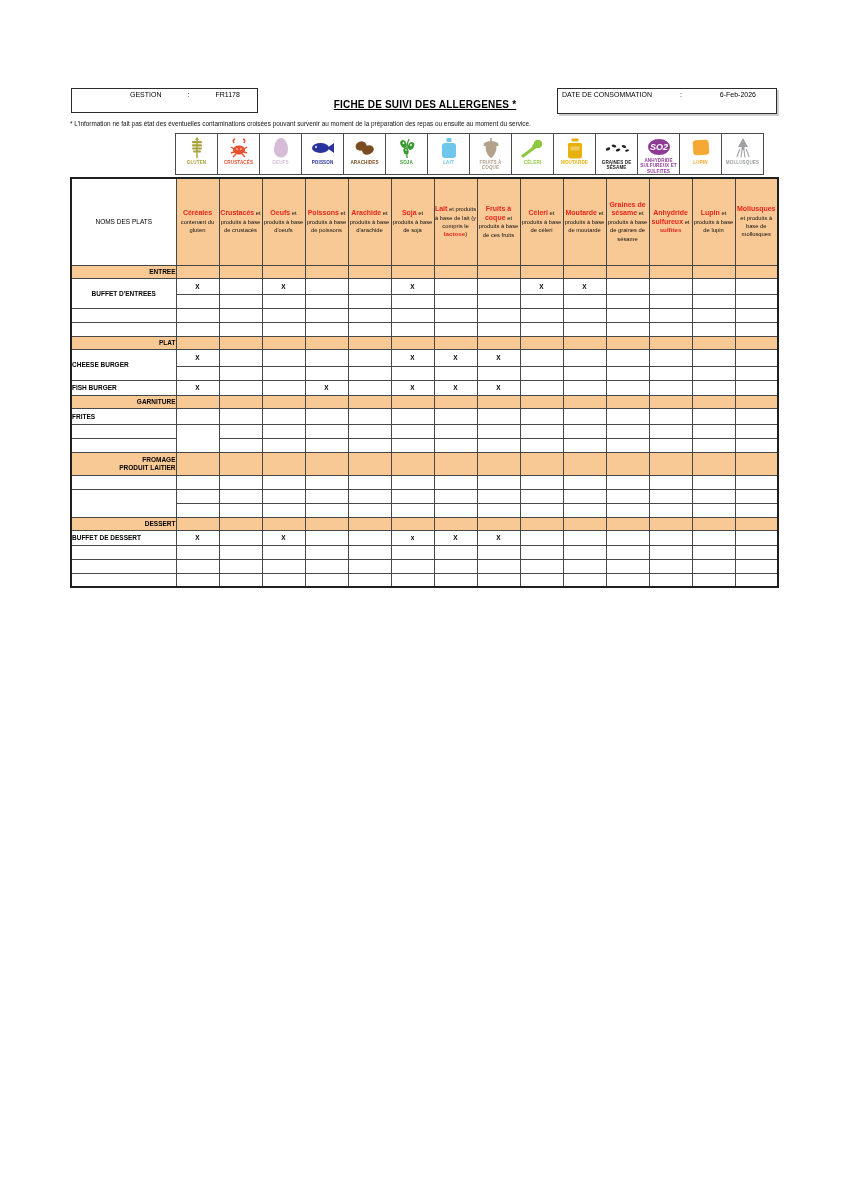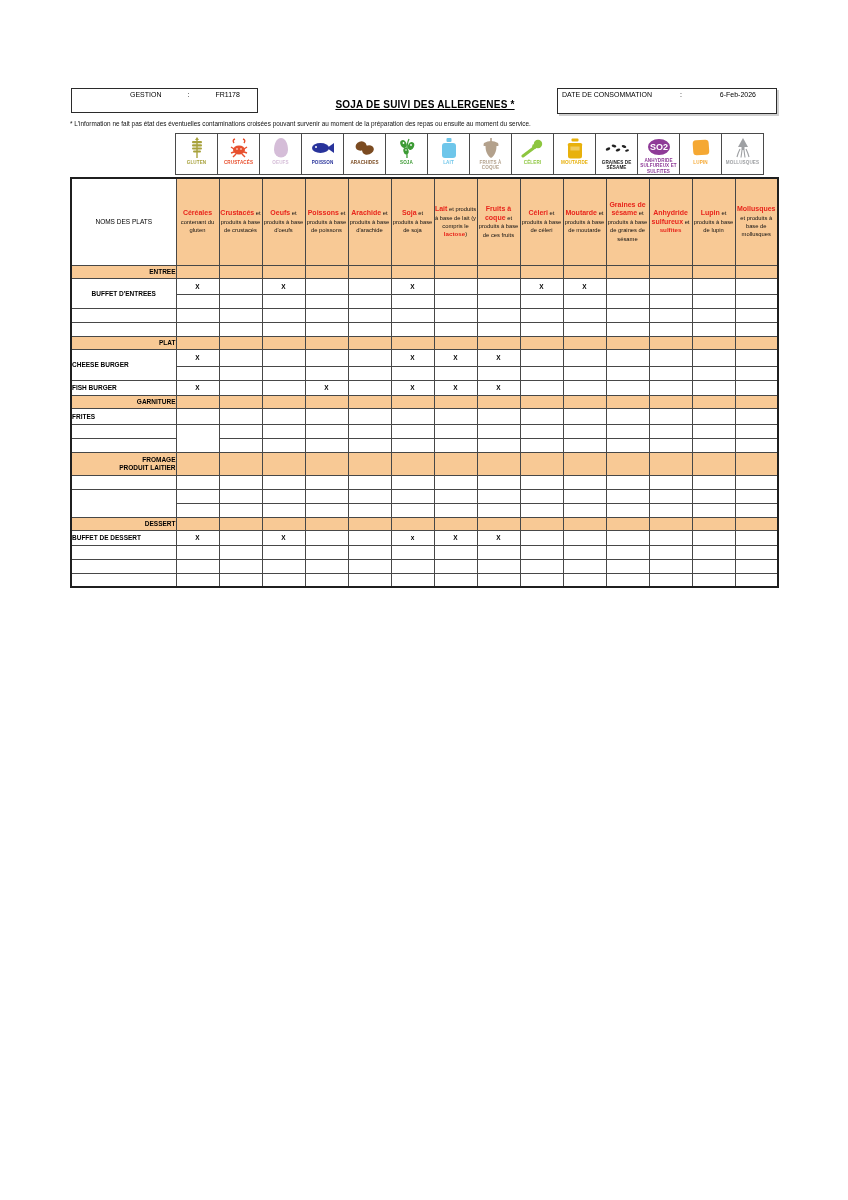--- a/index.html
+++ b/index.html
@@ -18,21 +18,21 @@
   .date-box .val { margin-left:auto; margin-right:16px; }
   .page-title { position:absolute; left:270px; top:99px; width:310px; text-align:center;
     font-size:10px; font-weight:bold; text-decoration:underline; letter-spacing:.2px; }
   .footnote { position:absolute; left:70px; top:120px; width:600px; font-size:6.4px; color:#111; }
 
   
   .icon-strip { position:absolute; left:175px; top:133px; display:flex; border-left:1px solid #4a4a4a; }
   .icon-cell { width:42px; height:42px; border:1px solid #4a4a4a; border-left:none; background:#fff;
     display:flex; flex-direction:column; align-items:center; justify-content:flex-start; padding-top:3px; }
   .icon-cell + .icon-cell { }
-  .icon-art { height:22px; display:flex; align-items:center; justify-content:flex-start; }
+  .icon-art { height:22px; display:flex; align-items:center; justify-content:flex-start;font-style:italic; }
   .icon-label { font-size:4.6px; line-height:1.15; text-align:center; font-weight:bold;
     letter-spacing:.1px; margin-top:1px; width:40px; word-wrap:break-word; }
 
   
   table.sheet { position:absolute; left:70px; top:177px; border-collapse:collapse; table-layout:fixed;
     width:707px; border:2px solid #1f1f1f; }
   table.sheet td { border:1px solid #474747; overflow:hidden; vertical-align:middle;
     font-size:6.5px; padding:0; }
   td.name-hdr { background:#fff; text-align:center; font-size:7.5px; }
   td.al-hdr { text-align:center; vertical-align:middle; padding:1px 1px; line-height:1.25; }
@@ -48,21 +48,21 @@
 <body>
 
 <div id="page">
 
   <div class="gestion-box">
     <span>GESTION</span>
     <span>:</span>
     <span>FR1178</span>
   </div>
 
-  <div class="page-title">SOJA DE SUIVI DES ALLERGENES *</div>
+  <div class="page-title">FICHE DE SUIVI DES ALLERGENES *</div>
 
   <div class="date-box">
     <span>DATE DE CONSOMMATION</span>
     <span class="colon">:</span>
     <span class="val">6-Feb-2026</span>
   </div>
 
   <div class="footnote">* L'information ne fait pas état des éventuelles contaminations croisées pouvant survenir au moment de la préparation des repas ou ensuite au moment du service.</div>
 
   <div class="icon-strip">

